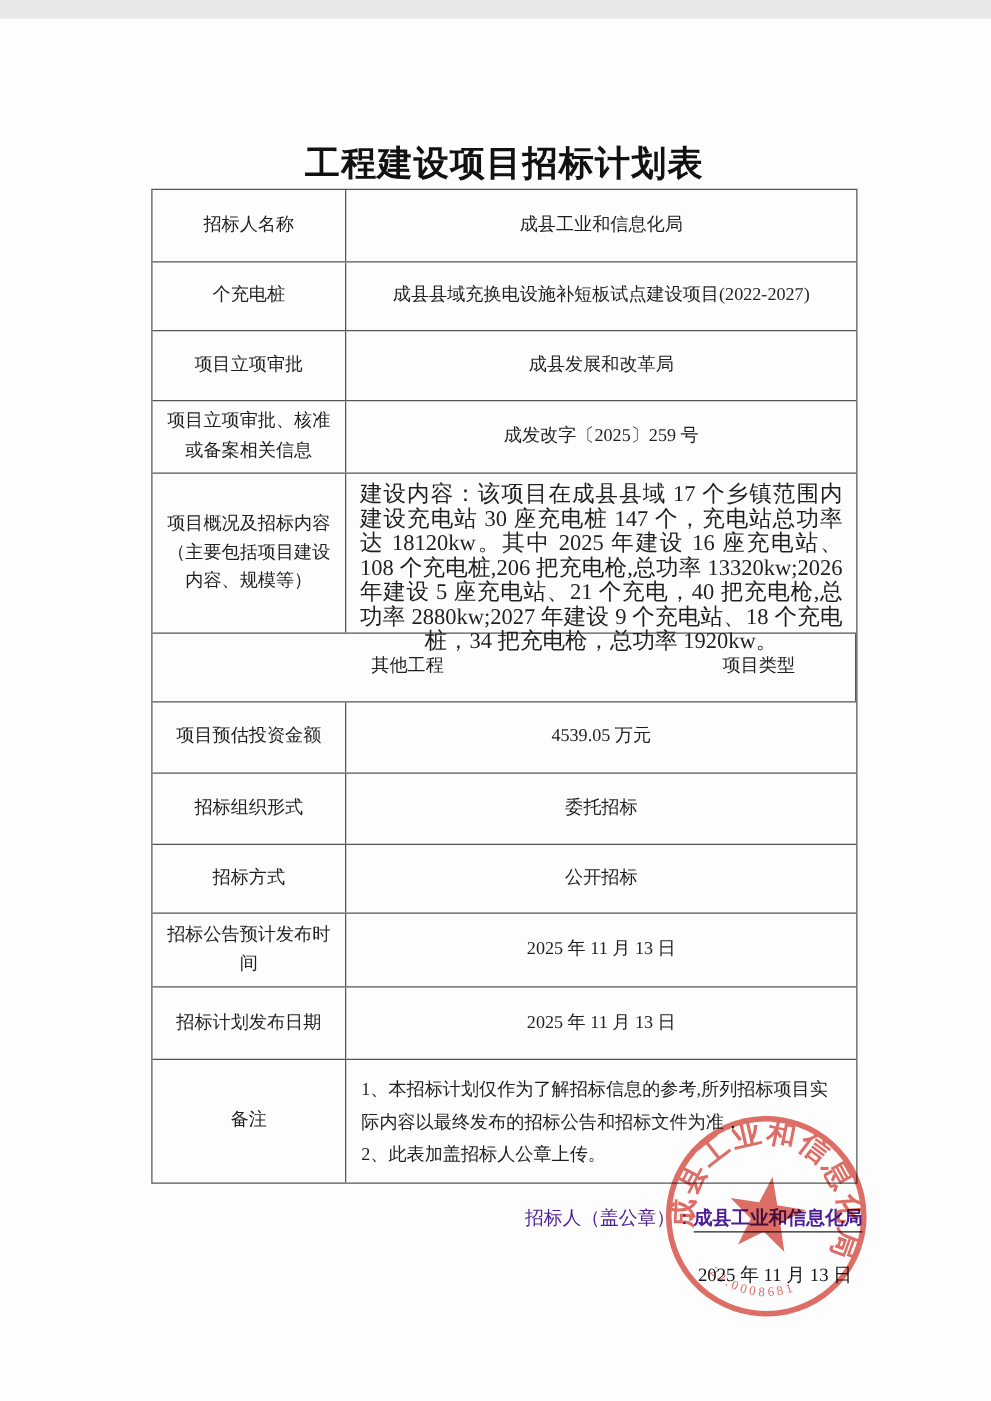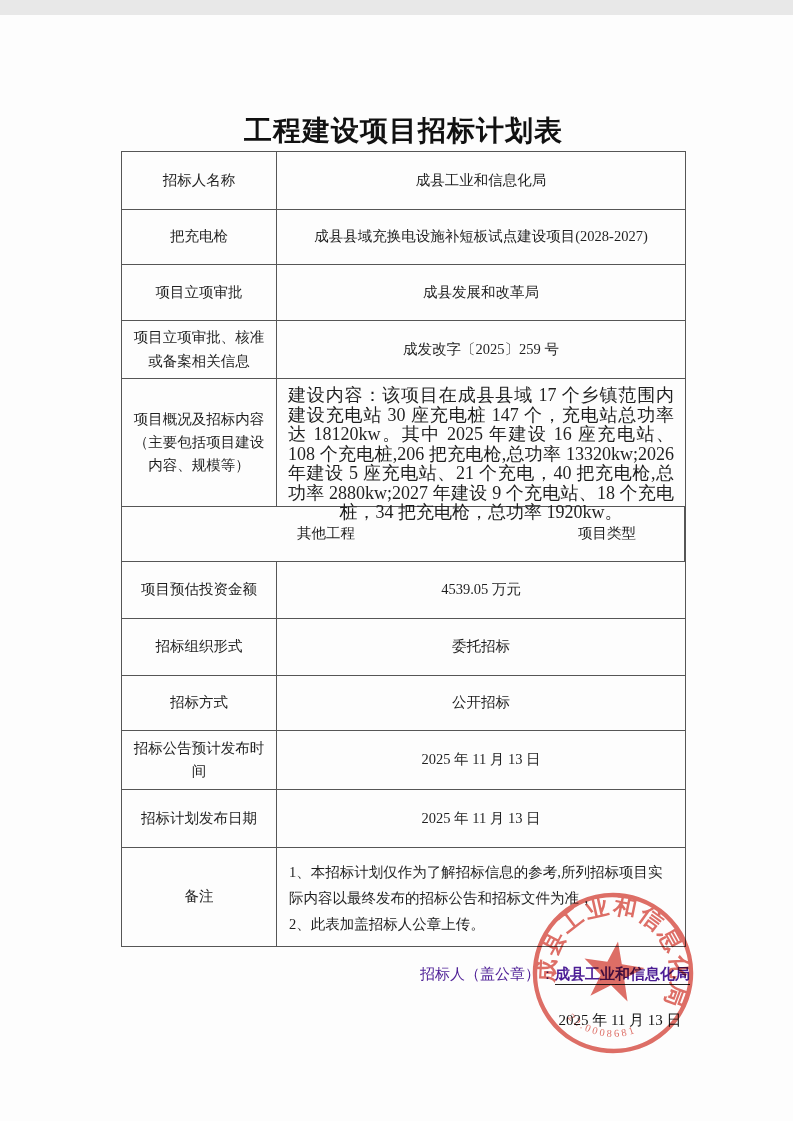--- a/index.html
+++ b/index.html
@@ -97,22 +97,22 @@
 <div class="page">
 
   <h1 class="title">工程建设项目招标计划表</h1>
 
   <div class="doc-table">
     <div class="row">
       <div class="cell lab">招标人名称</div>
       <div class="cell val">成县工业和信息化局</div>
     </div>
     <div class="row">
-      <div class="cell lab">把充电枪</div>
-      <div class="cell val">成县县域充换电设施补短板试点建设项目(2028-2027)</div>
+      <div class="cell lab">个充电桩</div>
+      <div class="cell val">成县县域充换电设施补短板试点建设项目(2022-2027)</div>
     </div>
     <div class="row">
       <div class="cell lab">项目立项审批</div>
       <div class="cell val">成县发展和改革局</div>
     </div>
     <div class="row">
       <div class="cell lab">项目立项审批、核准或备案相关信息</div>
       <div class="cell val">成发改字〔2025〕259 号</div>
     </div>
     <div class="row">

